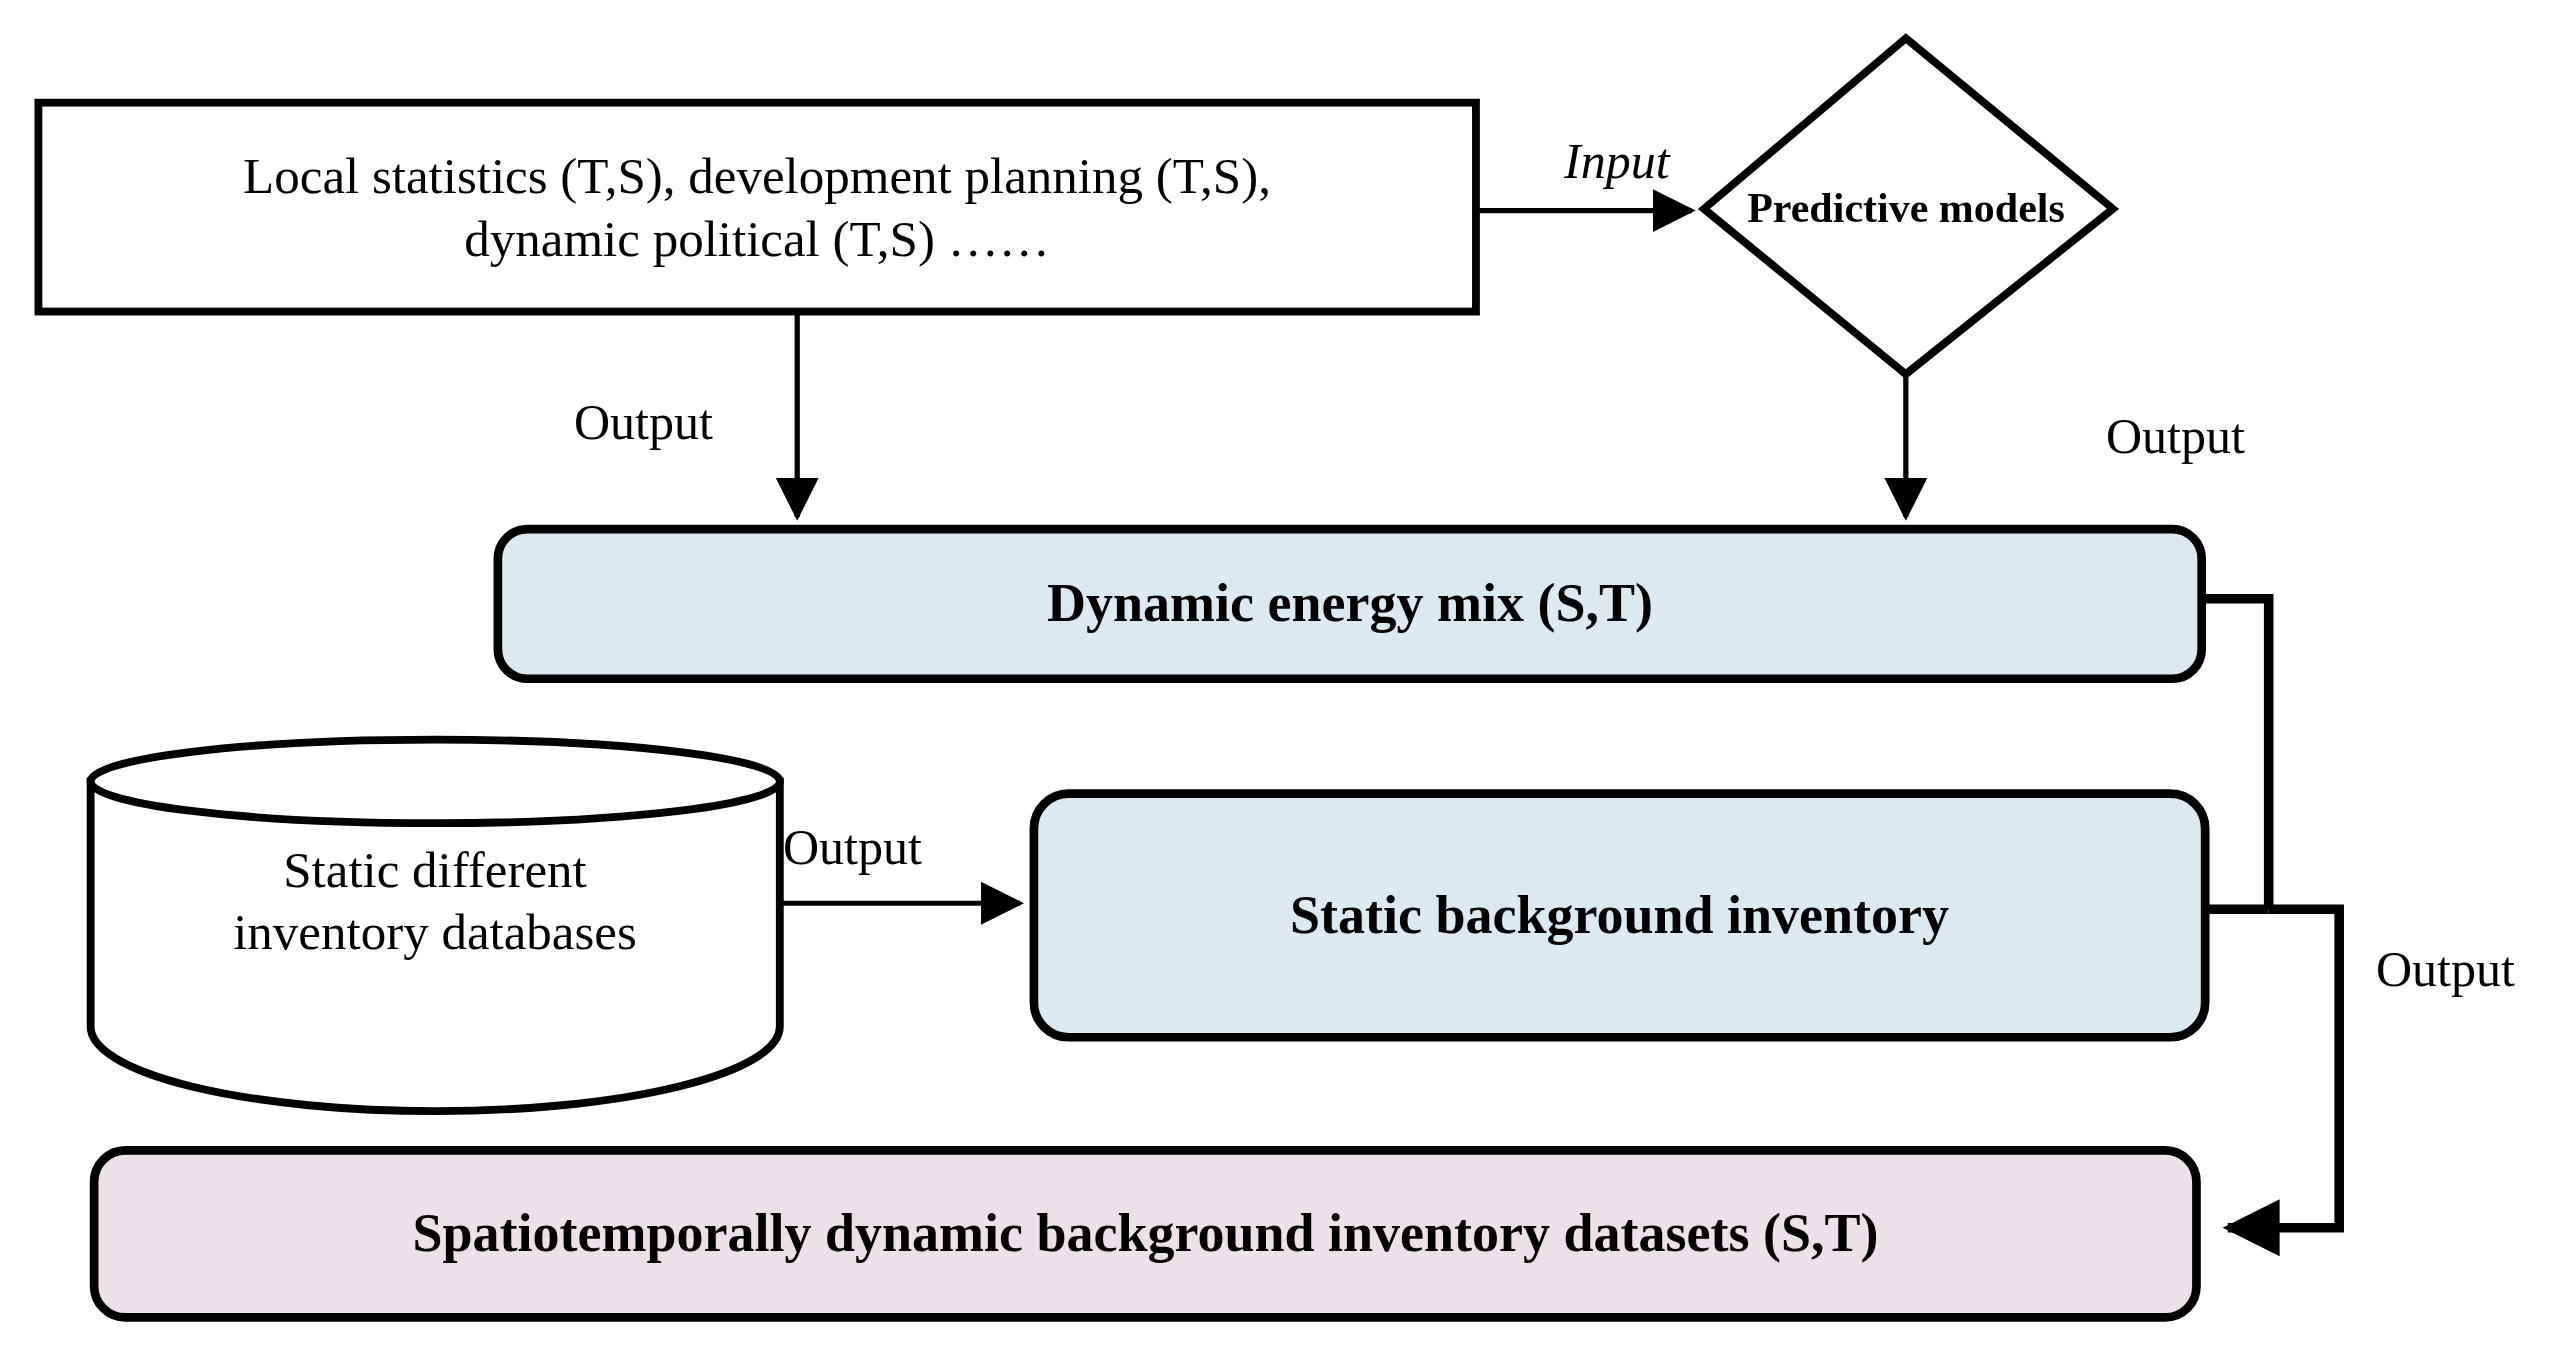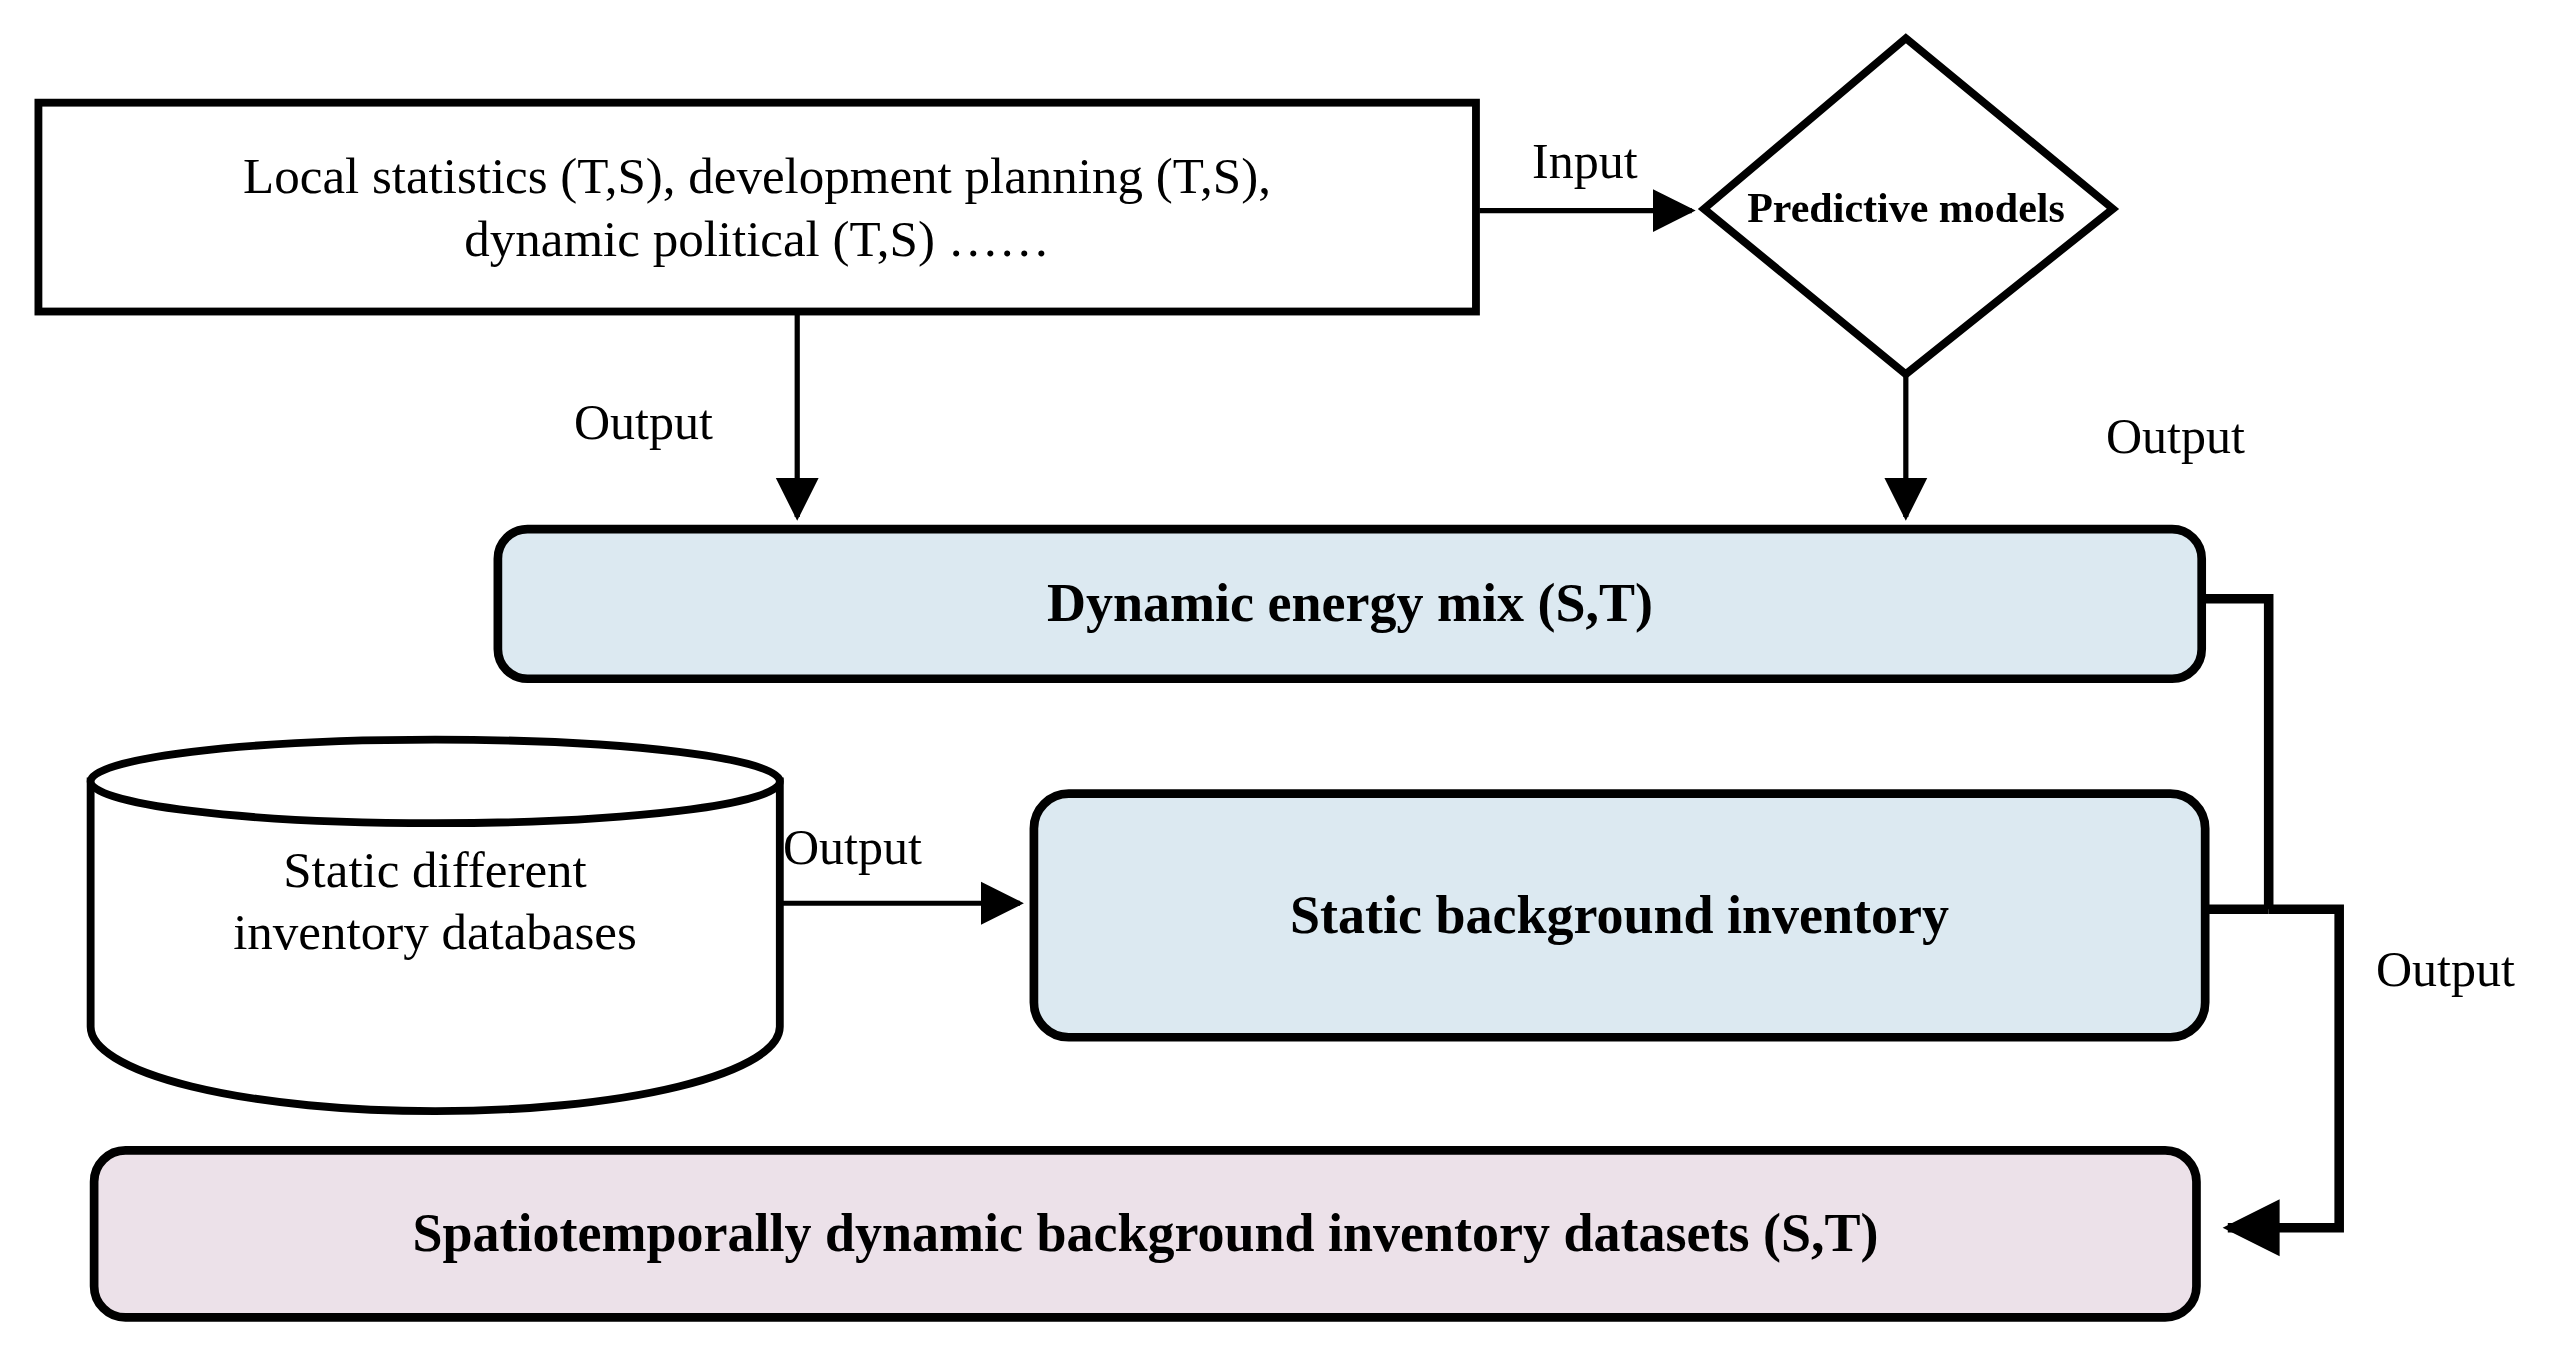--- a/index.html
+++ b/index.html
@@ -88,21 +88,21 @@
   }
   
   .edge-label {
     position: absolute;
     color: #000000;
     font-size: 50px;
     font-weight: normal;
     white-space: nowrap;
     pointer-events: none;
   }
-  #label-input { left: 1532px; top: 132px; }
+  #label-input { left: 1564px; top: 132px; font-style: italic; }
   #label-output-1 { left: 574px; top: 393px; }
   #label-output-2 { left: 2106px; top: 407px; }
   #label-output-3 { left: 783px; top: 818px; }
   #label-output-4 { left: 2376px; top: 940px; }
 </style>
 </head>
 <body>
 
 <div id="canvas">
 

